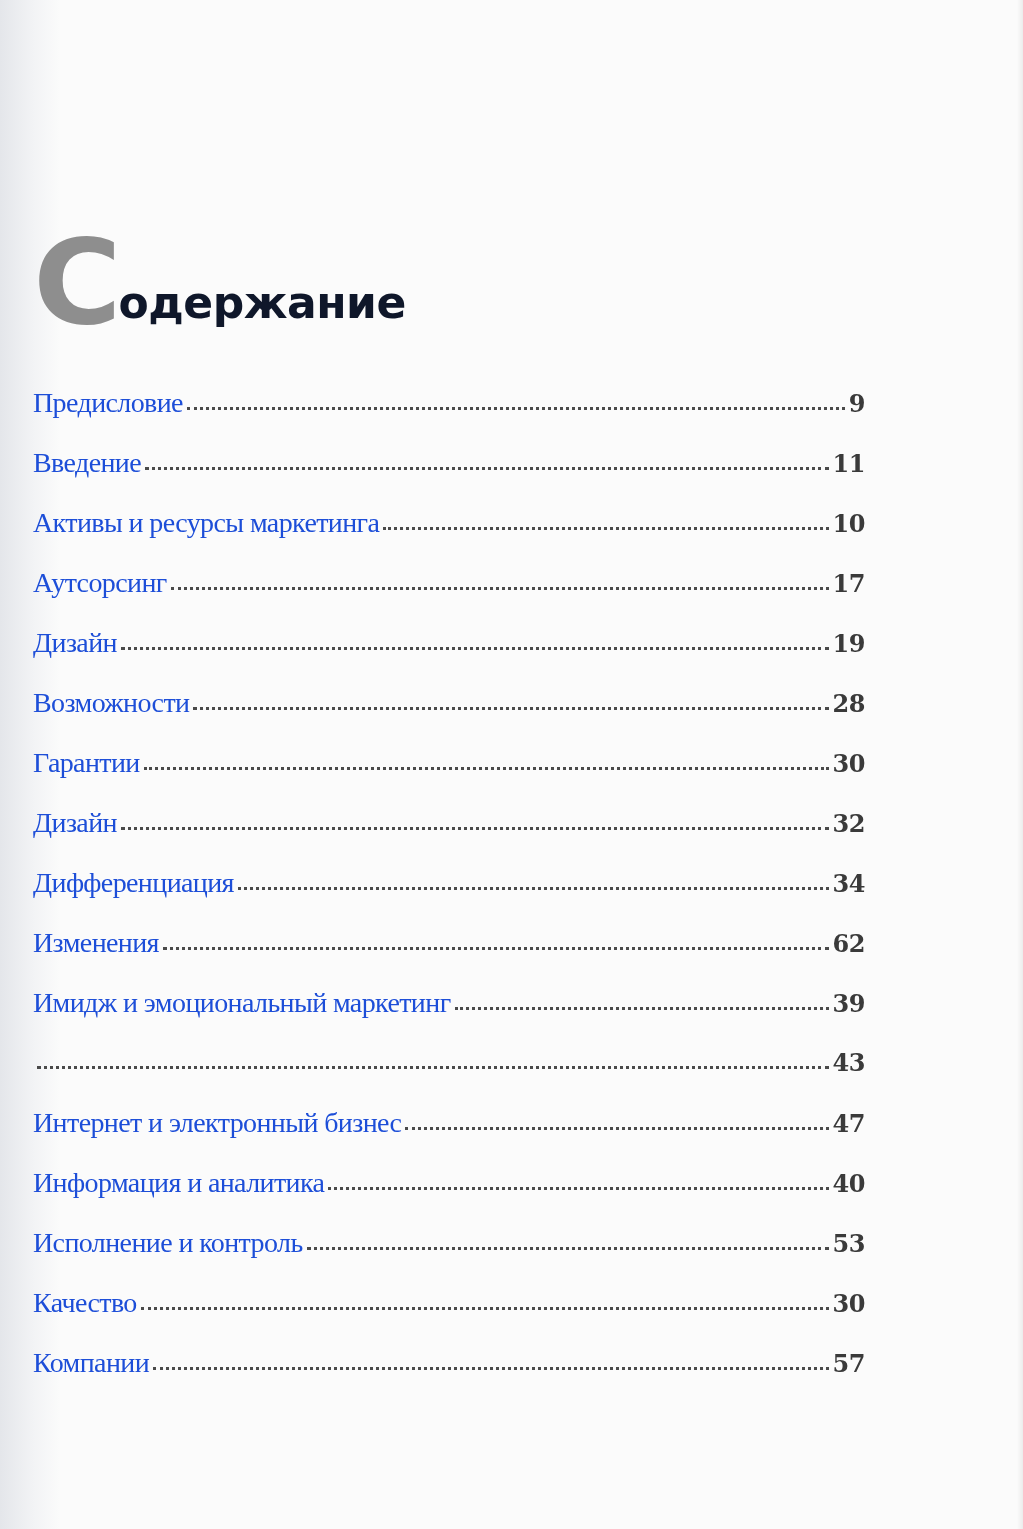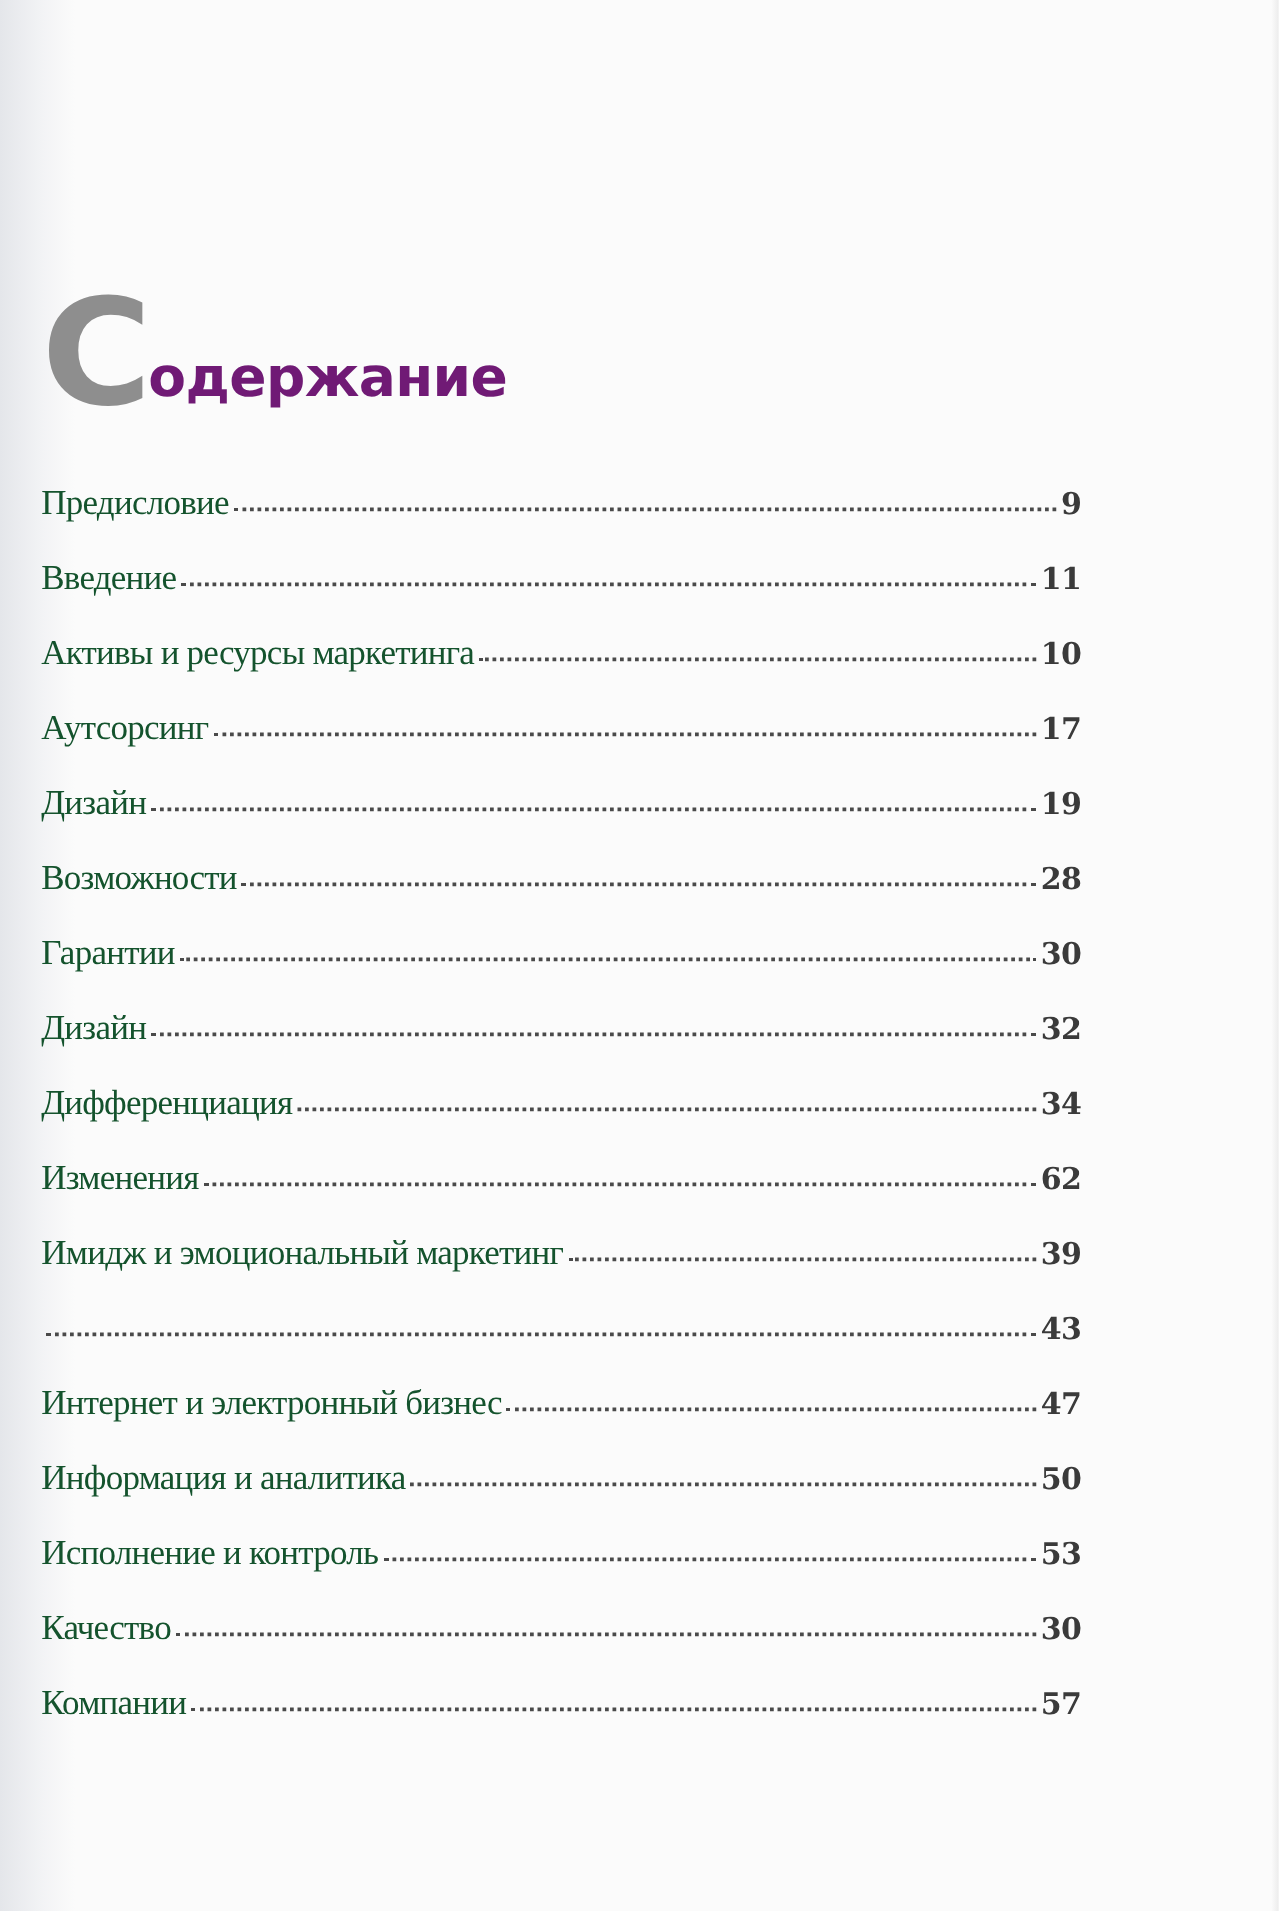--- a/index.html
+++ b/index.html
@@ -46,21 +46,21 @@
       color: #8e8e8e;
       letter-spacing: -2px;
       transform: scaleX(1.02);
       display: inline-block;
     }
     .title .rest {
       font-family: "DejaVu Sans", sans-serif;
       font-weight: bold;
       font-size: 44px;
       line-height: 44px;
-      color: #701a75;
+      color: #0f172a;
       margin-left: 0px;
       margin-bottom: 1px;
       letter-spacing: -0.5px;
     }
 
     .toc {
       position: absolute;
       left: 33px;
       top: 383px;
       width: 832px;
@@ -73,21 +73,21 @@
       align-items: baseline;
       height: 60px;
       font-size: 28px;
       line-height: 40px;
       cursor: pointer;
     }
     .toc-item .label {
       white-space: nowrap;
       font-family: "Liberation Serif", serif;
       font-size: 28px;
-      color: #14532d;
+      color: #1d4ed8;
       transform-origin: left;
       letter-spacing: -0.6px;
     }
     .toc-item .leader {
       flex: 1;
       margin: 0 4px 0 4px;
       border-bottom: 3px dotted #4a4a4a;
       height: 0;
       position: relative;
       top: -2px;
@@ -173,21 +173,21 @@
     <span class="page">43</span>
   </li>
   <li class="toc-item">
     <span class="label">Интернет и электронный бизнес</span>
     <span class="leader"></span>
     <span class="page">47</span>
   </li>
   <li class="toc-item">
     <span class="label">Информация и аналитика</span>
     <span class="leader"></span>
-    <span class="page">50</span>
+    <span class="page">40</span>
   </li>
   <li class="toc-item">
     <span class="label">Исполнение и контроль</span>
     <span class="leader"></span>
     <span class="page">53</span>
   </li>
   <li class="toc-item">
     <span class="label">Качество</span>
     <span class="leader"></span>
     <span class="page">30</span>

